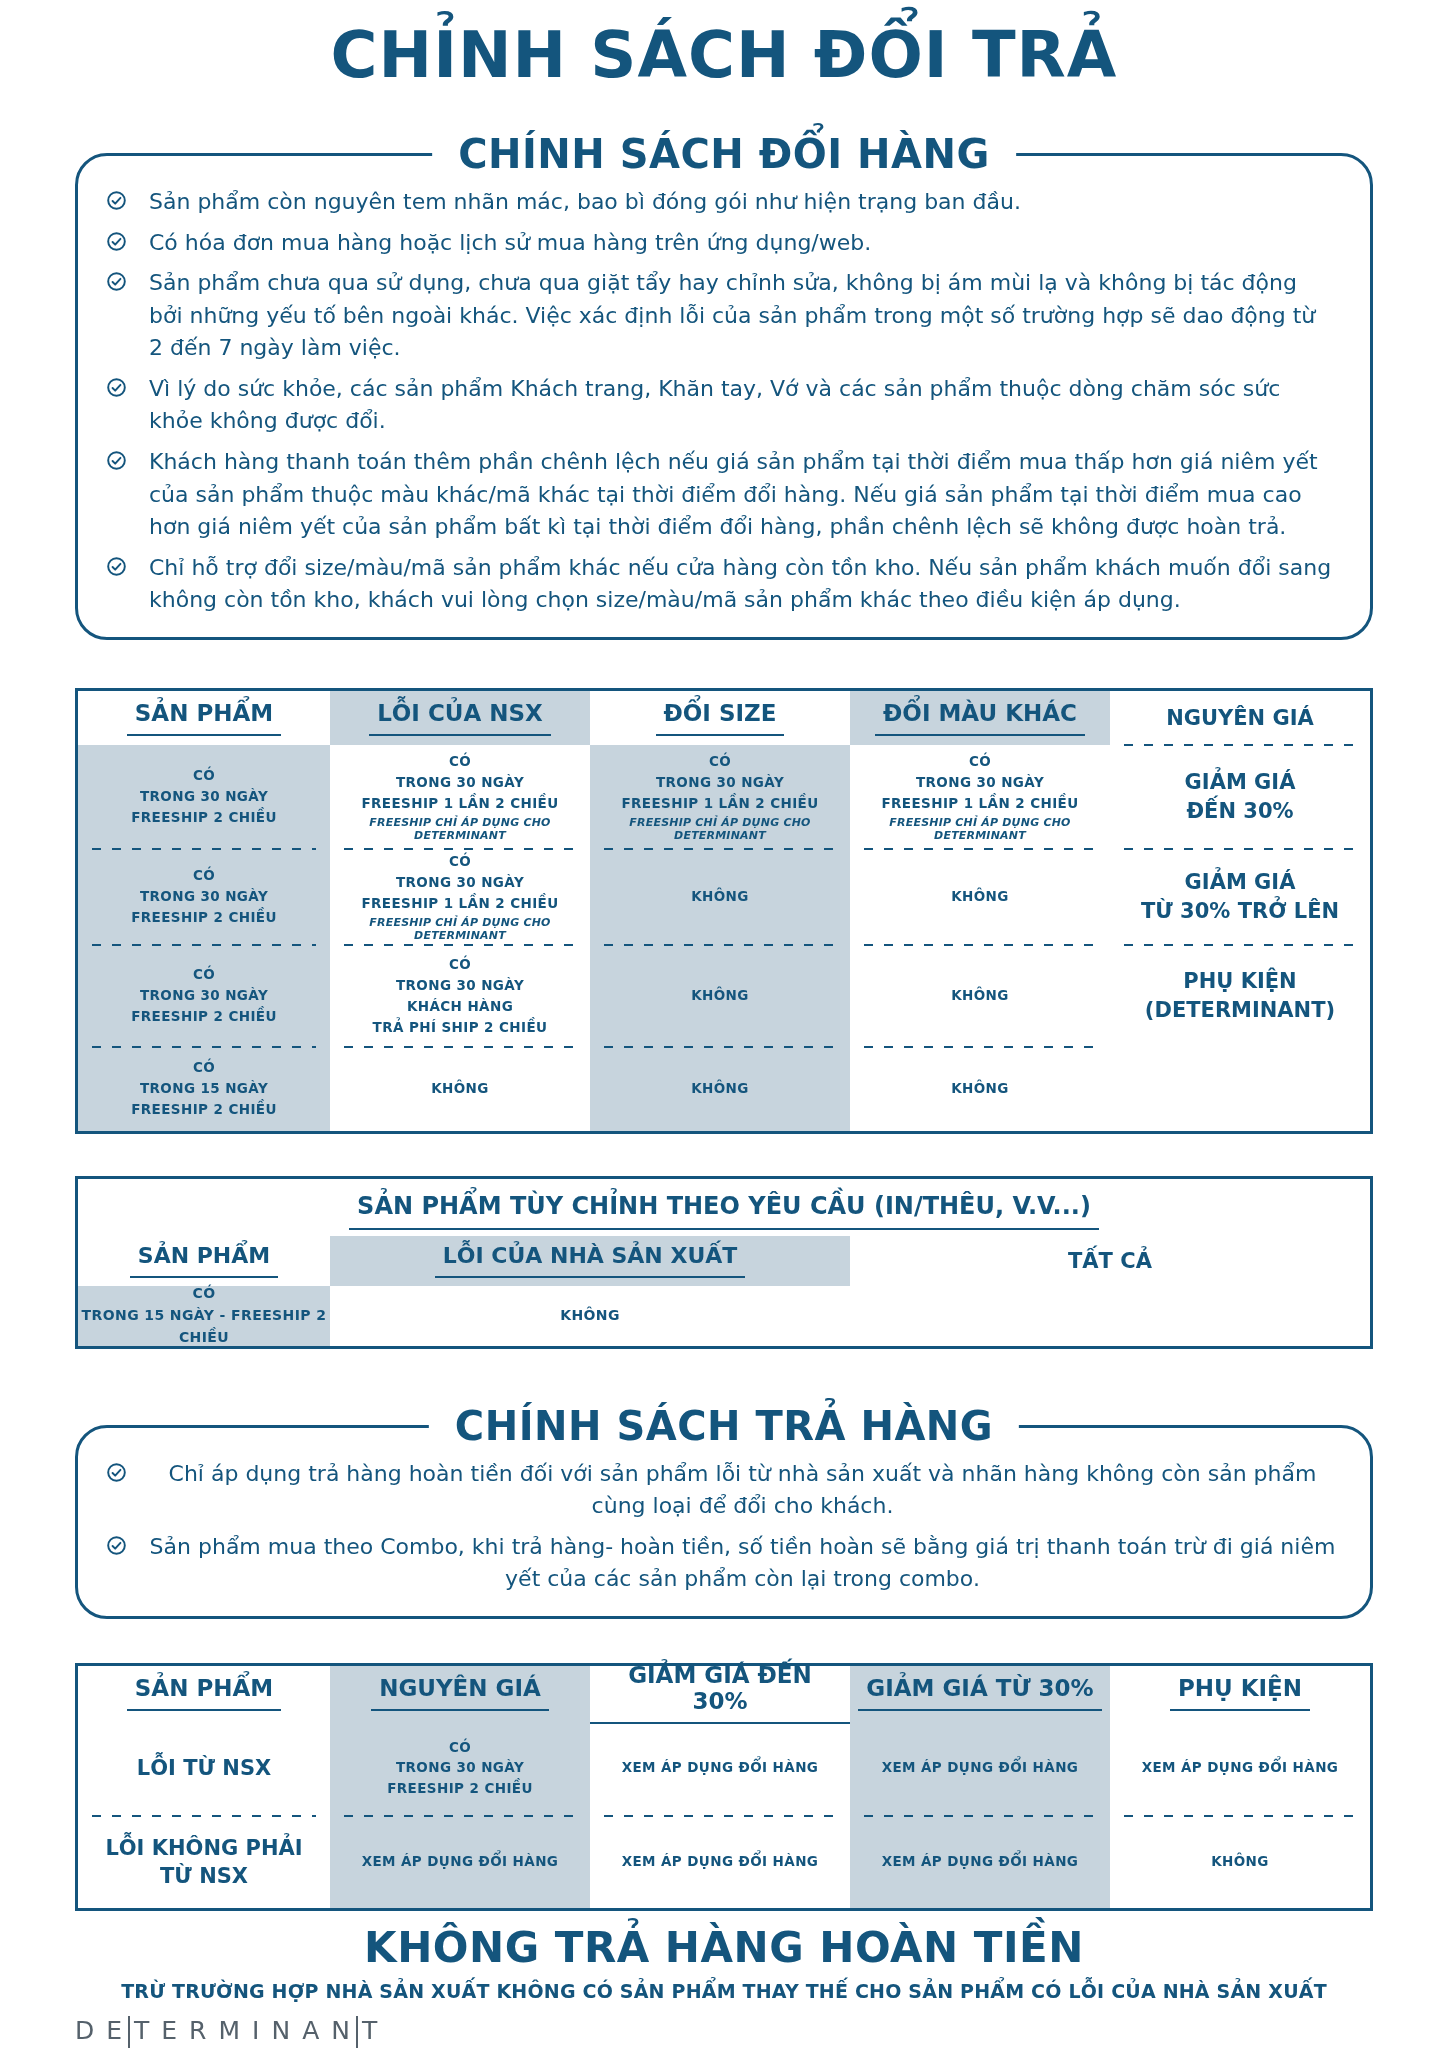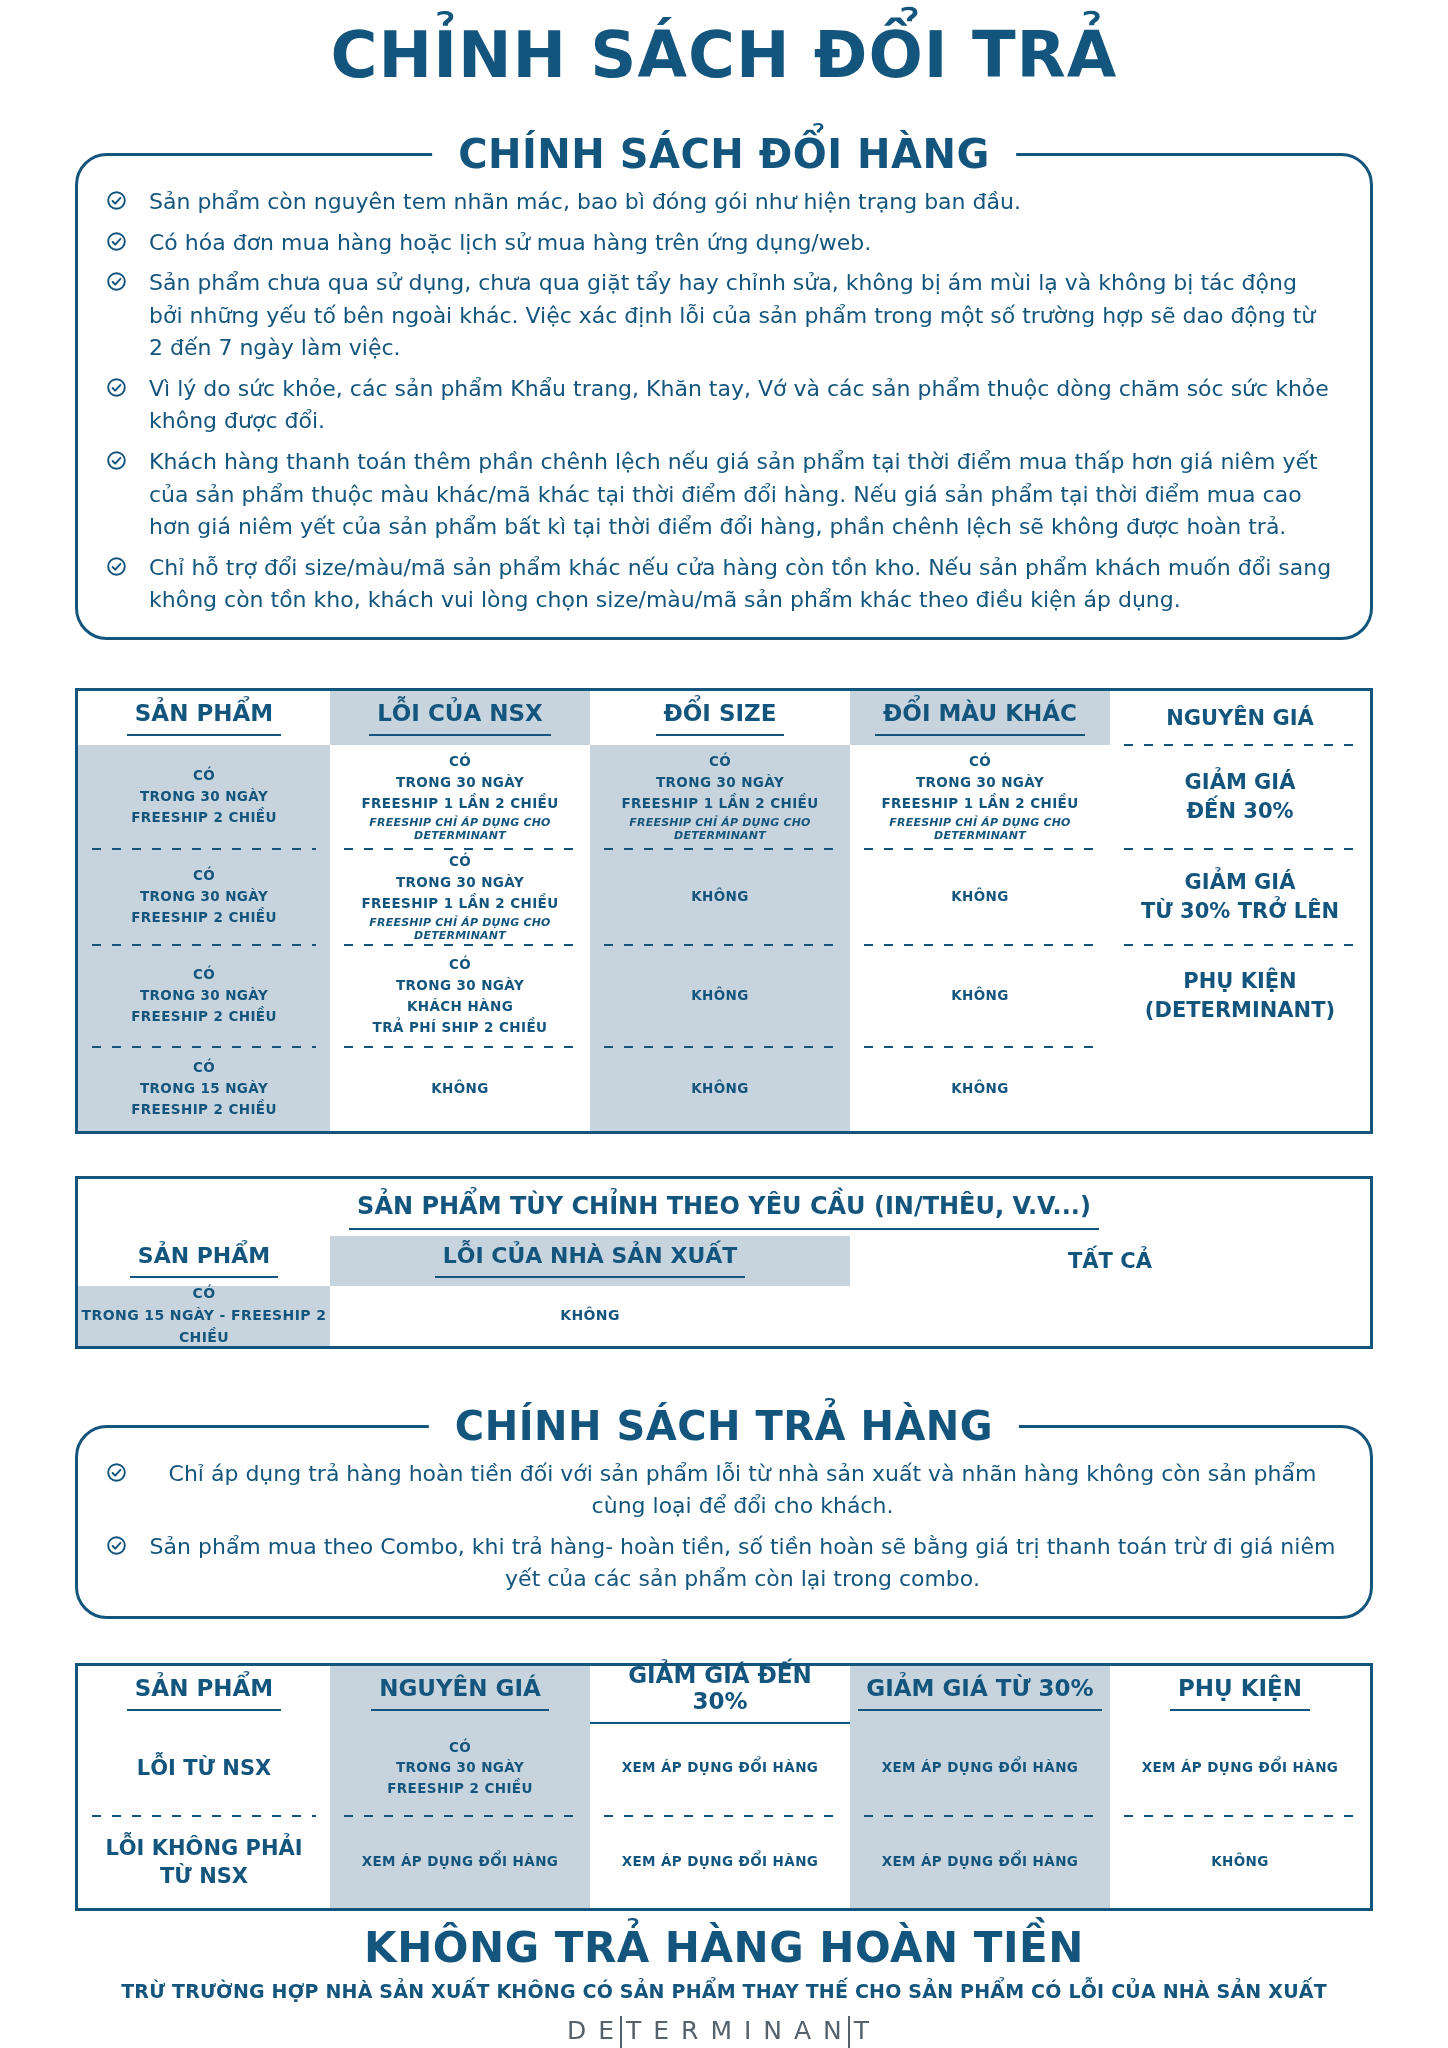--- a/index.html
+++ b/index.html
@@ -62,21 +62,21 @@
   .t2{margin-top:42px;border:3.5px solid var(--primary);}
   .t2-title{text-align:center;padding-top:13px;font-size:24px;font-weight:bold;}
   .t2-grid{display:grid;grid-template-columns:252px 1fr 1fr;grid-template-rows:50px 60px;margin-top:6px;}
   .t2 .th{font-size:22px;}
   .t2 .main{font-size:14px;}
 
   
   .footer-title{margin-top:12px;text-align:center;font-size:42px;font-weight:bold;letter-spacing:0.5px;}
   .footer-sub{margin-top:8px;text-align:center;font-size:19px;font-weight:bold;letter-spacing:0.2px;}
   .logo{
-    margin-top:14px;text-align:center;font-size:25px;font-weight:normal;
+    margin-top:14px;text-align:left;font-size:25px;font-weight:normal;
     letter-spacing:12px;color:var(--logo);
   }
   .logo-bar{
     display:inline-block;width:2px;height:32px;background:var(--logo);
     vertical-align:middle;margin:0 4px 0 -6px;
   }
 </style>
 </head>
 <body>
 
@@ -106,21 +106,21 @@
               <circle cx="12" cy="12" r="9.5" fill="none" stroke="currentColor" stroke-width="2.2"></circle>
               <path d="M7.5 12.6l3 3L16.5 9" fill="none" stroke="currentColor" stroke-width="2.2" stroke-linecap="round" stroke-linejoin="round"></path>
             </svg></span>
         <span class="rule-text">Sản phẩm chưa qua sử dụng, chưa qua giặt tẩy hay chỉnh sửa, không bị ám mùi lạ và không bị tác động bởi những yếu tố bên ngoài khác. Việc xác định lỗi của sản phẩm trong một số trường hợp sẽ dao động từ 2 đến 7 ngày làm việc.</span>
       </div>
       <div class="rule">
         <span class="check"><svg viewBox="0 0 24 24" width="21" height="21">
               <circle cx="12" cy="12" r="9.5" fill="none" stroke="currentColor" stroke-width="2.2"></circle>
               <path d="M7.5 12.6l3 3L16.5 9" fill="none" stroke="currentColor" stroke-width="2.2" stroke-linecap="round" stroke-linejoin="round"></path>
             </svg></span>
-        <span class="rule-text">Vì lý do sức khỏe, các sản phẩm Khẩu trang, Khăn tay, Vớ và các sản phẩm thuộc dòng chăm sóc sức khỏe không được đổi.</span>
+        <span class="rule-text">Vì lý do sức khỏe, các sản phẩm Khách trang, Khăn tay, Vớ và các sản phẩm thuộc dòng chăm sóc sức khỏe không được đổi.</span>
       </div>
       <div class="rule">
         <span class="check"><svg viewBox="0 0 24 24" width="21" height="21">
               <circle cx="12" cy="12" r="9.5" fill="none" stroke="currentColor" stroke-width="2.2"></circle>
               <path d="M7.5 12.6l3 3L16.5 9" fill="none" stroke="currentColor" stroke-width="2.2" stroke-linecap="round" stroke-linejoin="round"></path>
             </svg></span>
         <span class="rule-text">Khách hàng thanh toán thêm phần chênh lệch nếu giá sản phẩm tại thời điểm mua thấp hơn giá niêm yết của sản phẩm thuộc màu khác/mã khác tại thời điểm đổi hàng. Nếu giá sản phẩm tại thời điểm mua cao hơn giá niêm yết của sản phẩm bất kì tại thời điểm đổi hàng, phần chênh lệch sẽ không được hoàn trả.</span>
       </div>
       <div class="rule">
         <span class="check"><svg viewBox="0 0 24 24" width="21" height="21">

